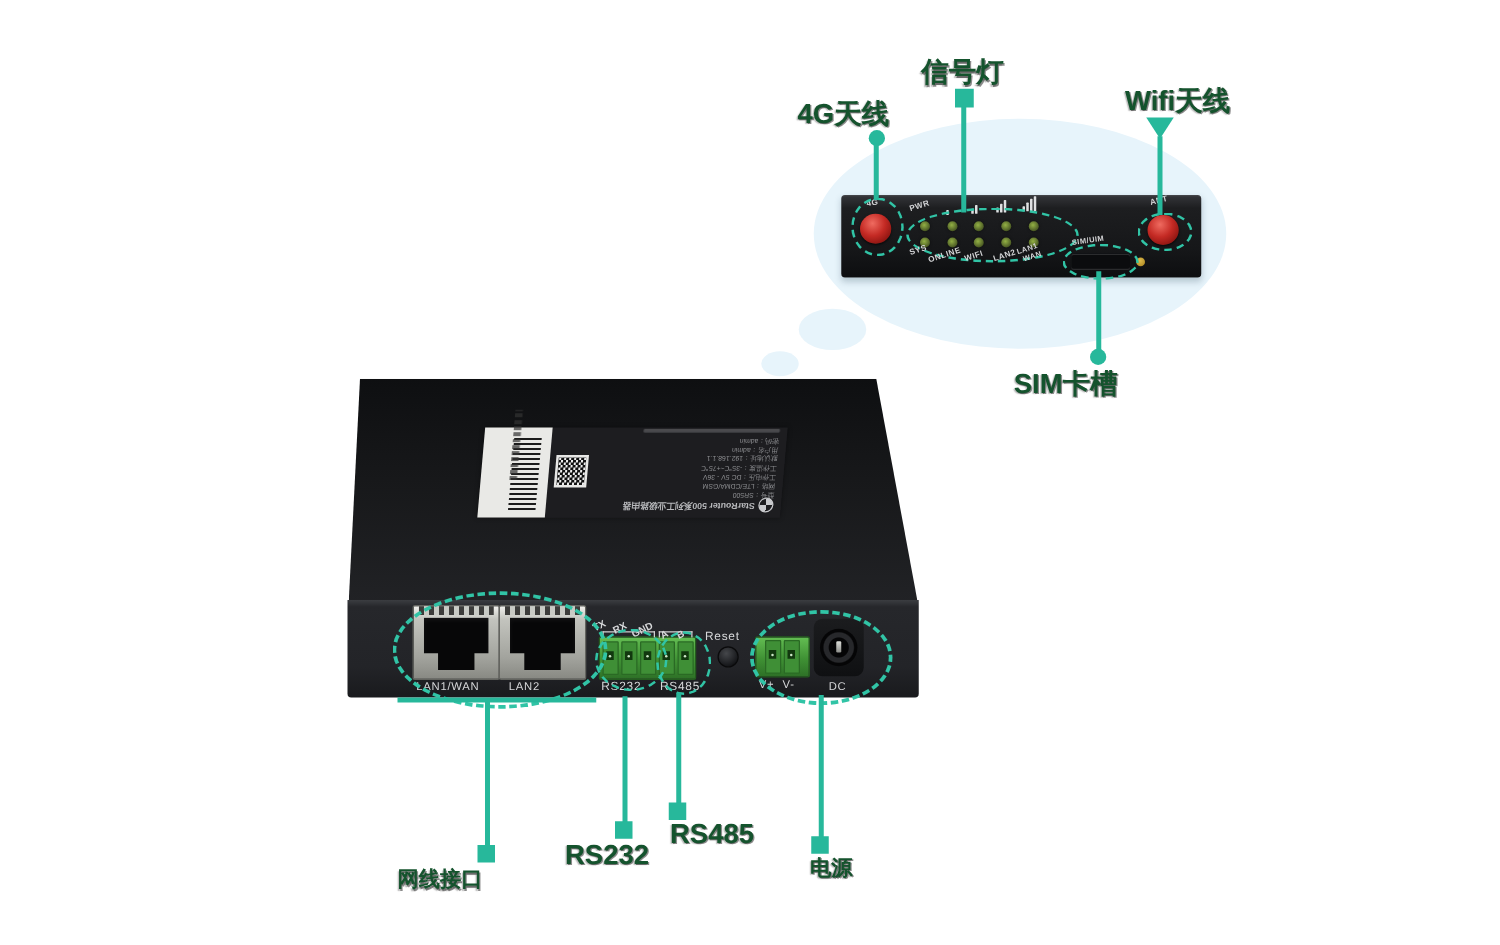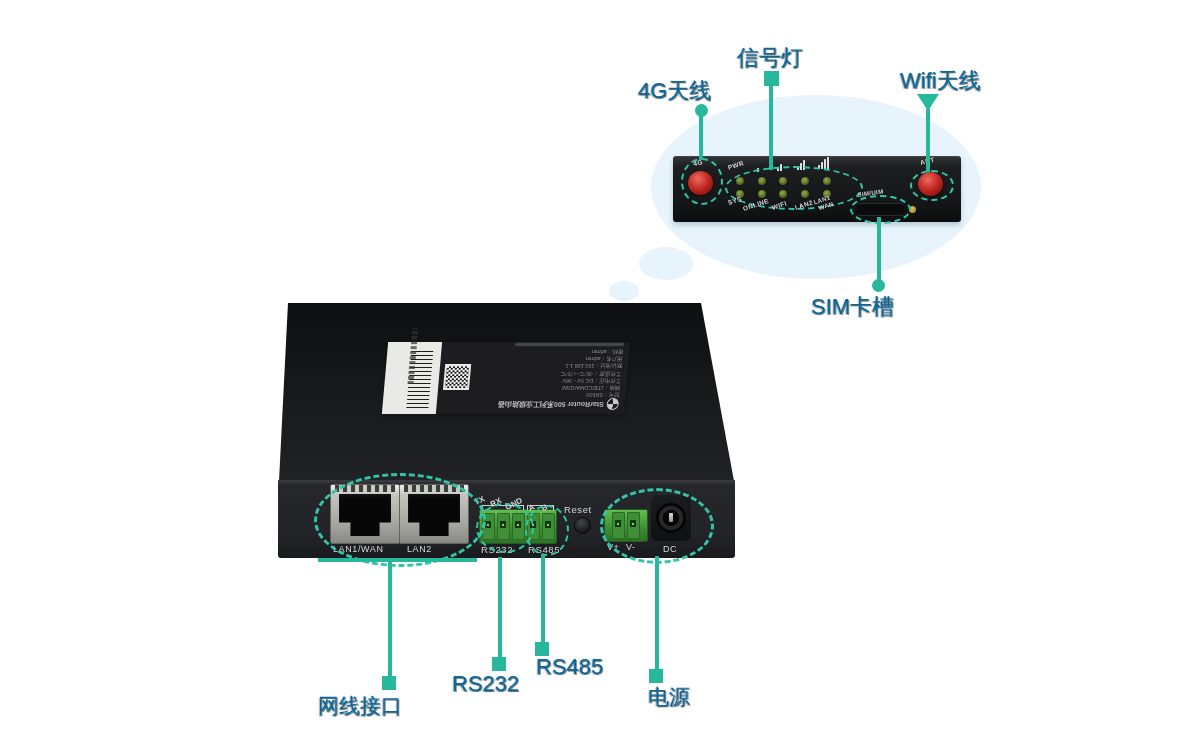--- a/index.html
+++ b/index.html
@@ -26,24 +26,24 @@
   .dome{border-radius:50%;width:25px;height:24px;
         background:radial-gradient(circle at 40% 32%,#ef6b60 0%,#c42a24 45%,#8a1410 80%,#5f0c09 100%);
         box-shadow:0 1px 2px rgba(0,0,0,.7);}
   .simslot{background:#0b0c0e;border-radius:2px;box-shadow:inset 0 1px 0 #2b2c2e,0 1px 0 #2a2b2d;}
 
   
   .dash{border:3px dashed #31c4a6;border-radius:50%;}
   .dash2{border:2.5px dashed #31c4a6;border-radius:50%;}
 
   
-  .co{color:#0369a1;font-weight:normal;white-space:nowrap;
+  .co{color:#14532d;font-weight:bold;white-space:nowrap;
       text-shadow:1px 1px 0 rgba(0,0,0,.45),-1px 1px 1px rgba(0,0,0,.28);}
   .co-top{font-size:22px;}
-  .co-bot{font-size:21px;}
+  .co-bot{font-size:17px;}
   .tline{background:#27b89b;}
   .msq{width:15px;height:15px;background:#27b89b;}
   .mdot{width:13px;height:13px;border-radius:50%;background:#27b89b;}
   .mtri{width:0;height:0;border-left:11px solid transparent;border-right:11px solid transparent;
         border-top:17px solid #27b89b;}
 
   
   .topface{left:278px;top:303px;width:457px;height:178px;
            clip-path:polygon(10px 0,423px 0,456px 178px,1px 178px);
            background:linear-gradient(180deg,#0e0f11 0%,#17181a 45%,#212225 100%);}

